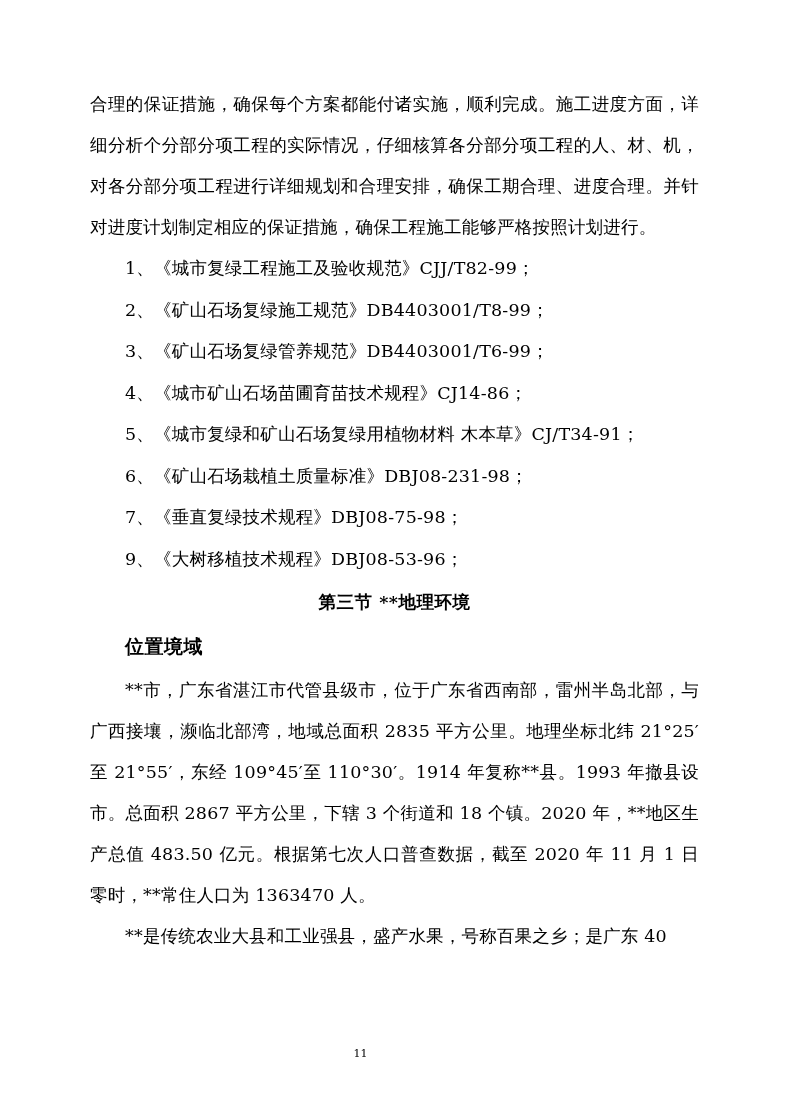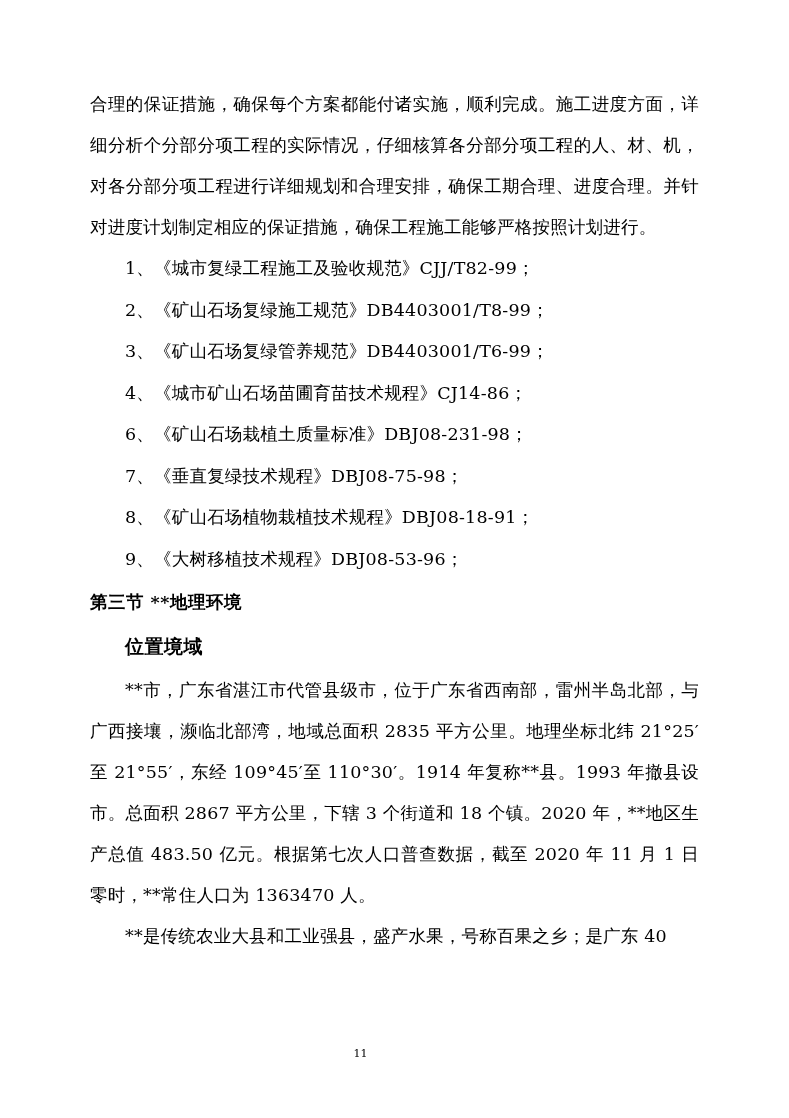--- a/index.html
+++ b/index.html
@@ -39,20 +39,21 @@
     font-size: 17.5px;
     line-height: 41.5px;
     margin: 0;
     padding-left: 35px;
     letter-spacing: 0.2px;
   }
   .section-title {
     font-size: 17.5px;
     line-height: 44px;
     margin: 0;
+    text-align: center;
     font-weight: bold;
     letter-spacing: 0.5px;
   }
   .sub-title {
     font-size: 19px;
     line-height: 44px;
     margin: 0;
     padding-left: 35px;
     font-weight: bold;
     letter-spacing: 0.5px;
@@ -76,23 +77,23 @@
 
 <div class="page">
 
   <p class="para">合理的保证措施，确保每个方案都能付诸实施，顺利完成。施工进度方面，详细分析个分部分项工程的实际情况，仔细核算各分部分项工程的人、材、机，对各分部分项工程进行详细规划和合理安排，确保工期合理、进度合理。并针对进度计划制定相应的保证措施，确保工程施工能够严格按照计划进行。</p>
 
   <div>
     <p class="list-item">1、《城市复绿工程施工及验收规范》CJJ/T82-99；</p>
     <p class="list-item">2、《矿山石场复绿施工规范》DB4403001/T8-99；</p>
     <p class="list-item">3、《矿山石场复绿管养规范》DB4403001/T6-99；</p>
     <p class="list-item">4、《城市矿山石场苗圃育苗技术规程》CJ14-86；</p>
+    <p class="list-item">5、《城市复绿和矿山石场复绿用植物材料 木本草》CJ/T34-91；</p>
     <p class="list-item">6、《矿山石场栽植土质量标准》DBJ08-231-98；</p>
     <p class="list-item">7、《垂直复绿技术规程》DBJ08-75-98；</p>
-    <p class="list-item">8、《矿山石场植物栽植技术规程》DBJ08-18-91；</p>
     <p class="list-item">9、《大树移植技术规程》DBJ08-53-96；</p>
   </div>
 
   <h2 class="section-title">第三节 **地理环境</h2>
 
   <h3 class="sub-title">位置境域</h3>
 
   <div class="body-block">
     <p class="para indent">**市，广东省湛江市代管县级市，位于广东省西南部，雷州半岛北部，与广西接壤，濒临北部湾，地域总面积 2835 平方公里。地理坐标北纬 21°25′至 21°55′，东经 109°45′至 110°30′。1914 年复称**县。1993 年撤县设市。总面积 2867 平方公里，下辖 3 个街道和 18 个镇。2020 年，**地区生产总值 483.50 亿元。根据第七次人口普查数据，截至 2020 年 11 月 1 日零时，**常住人口为 1363470 人。</p>
     <p class="para indent">**是传统农业大县和工业强县，盛产水果，号称百果之乡；是广东 40</p>

